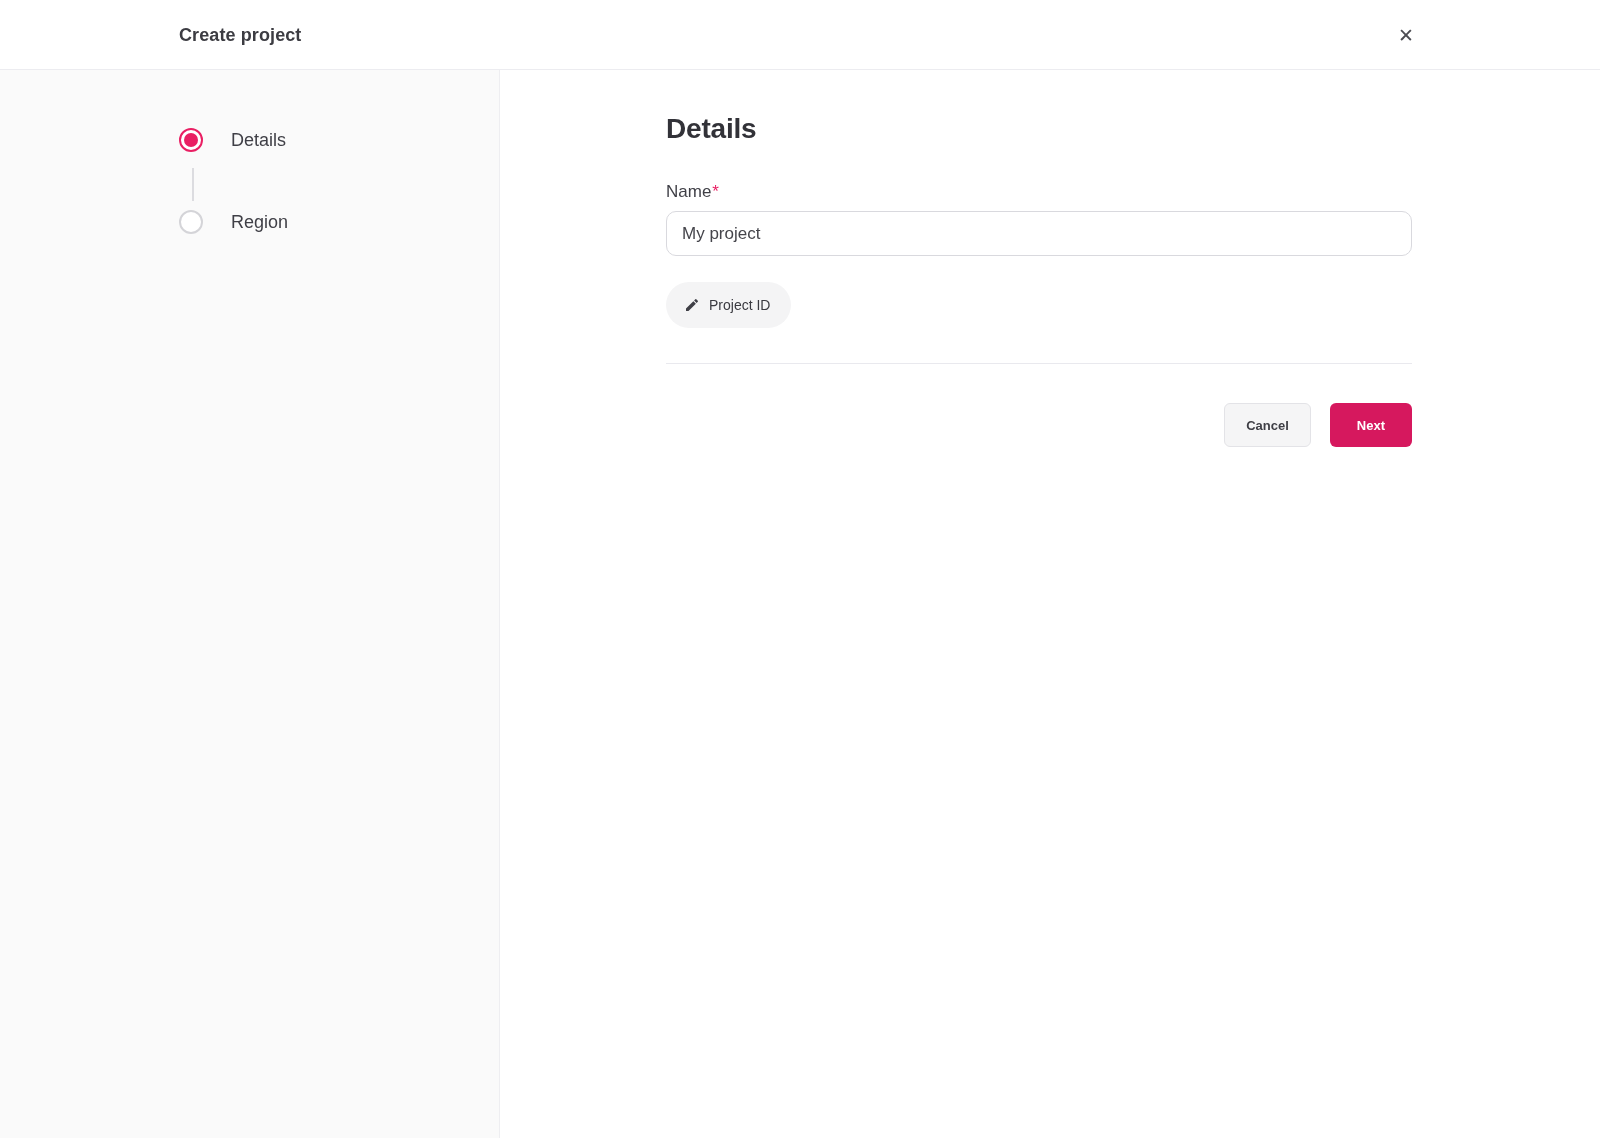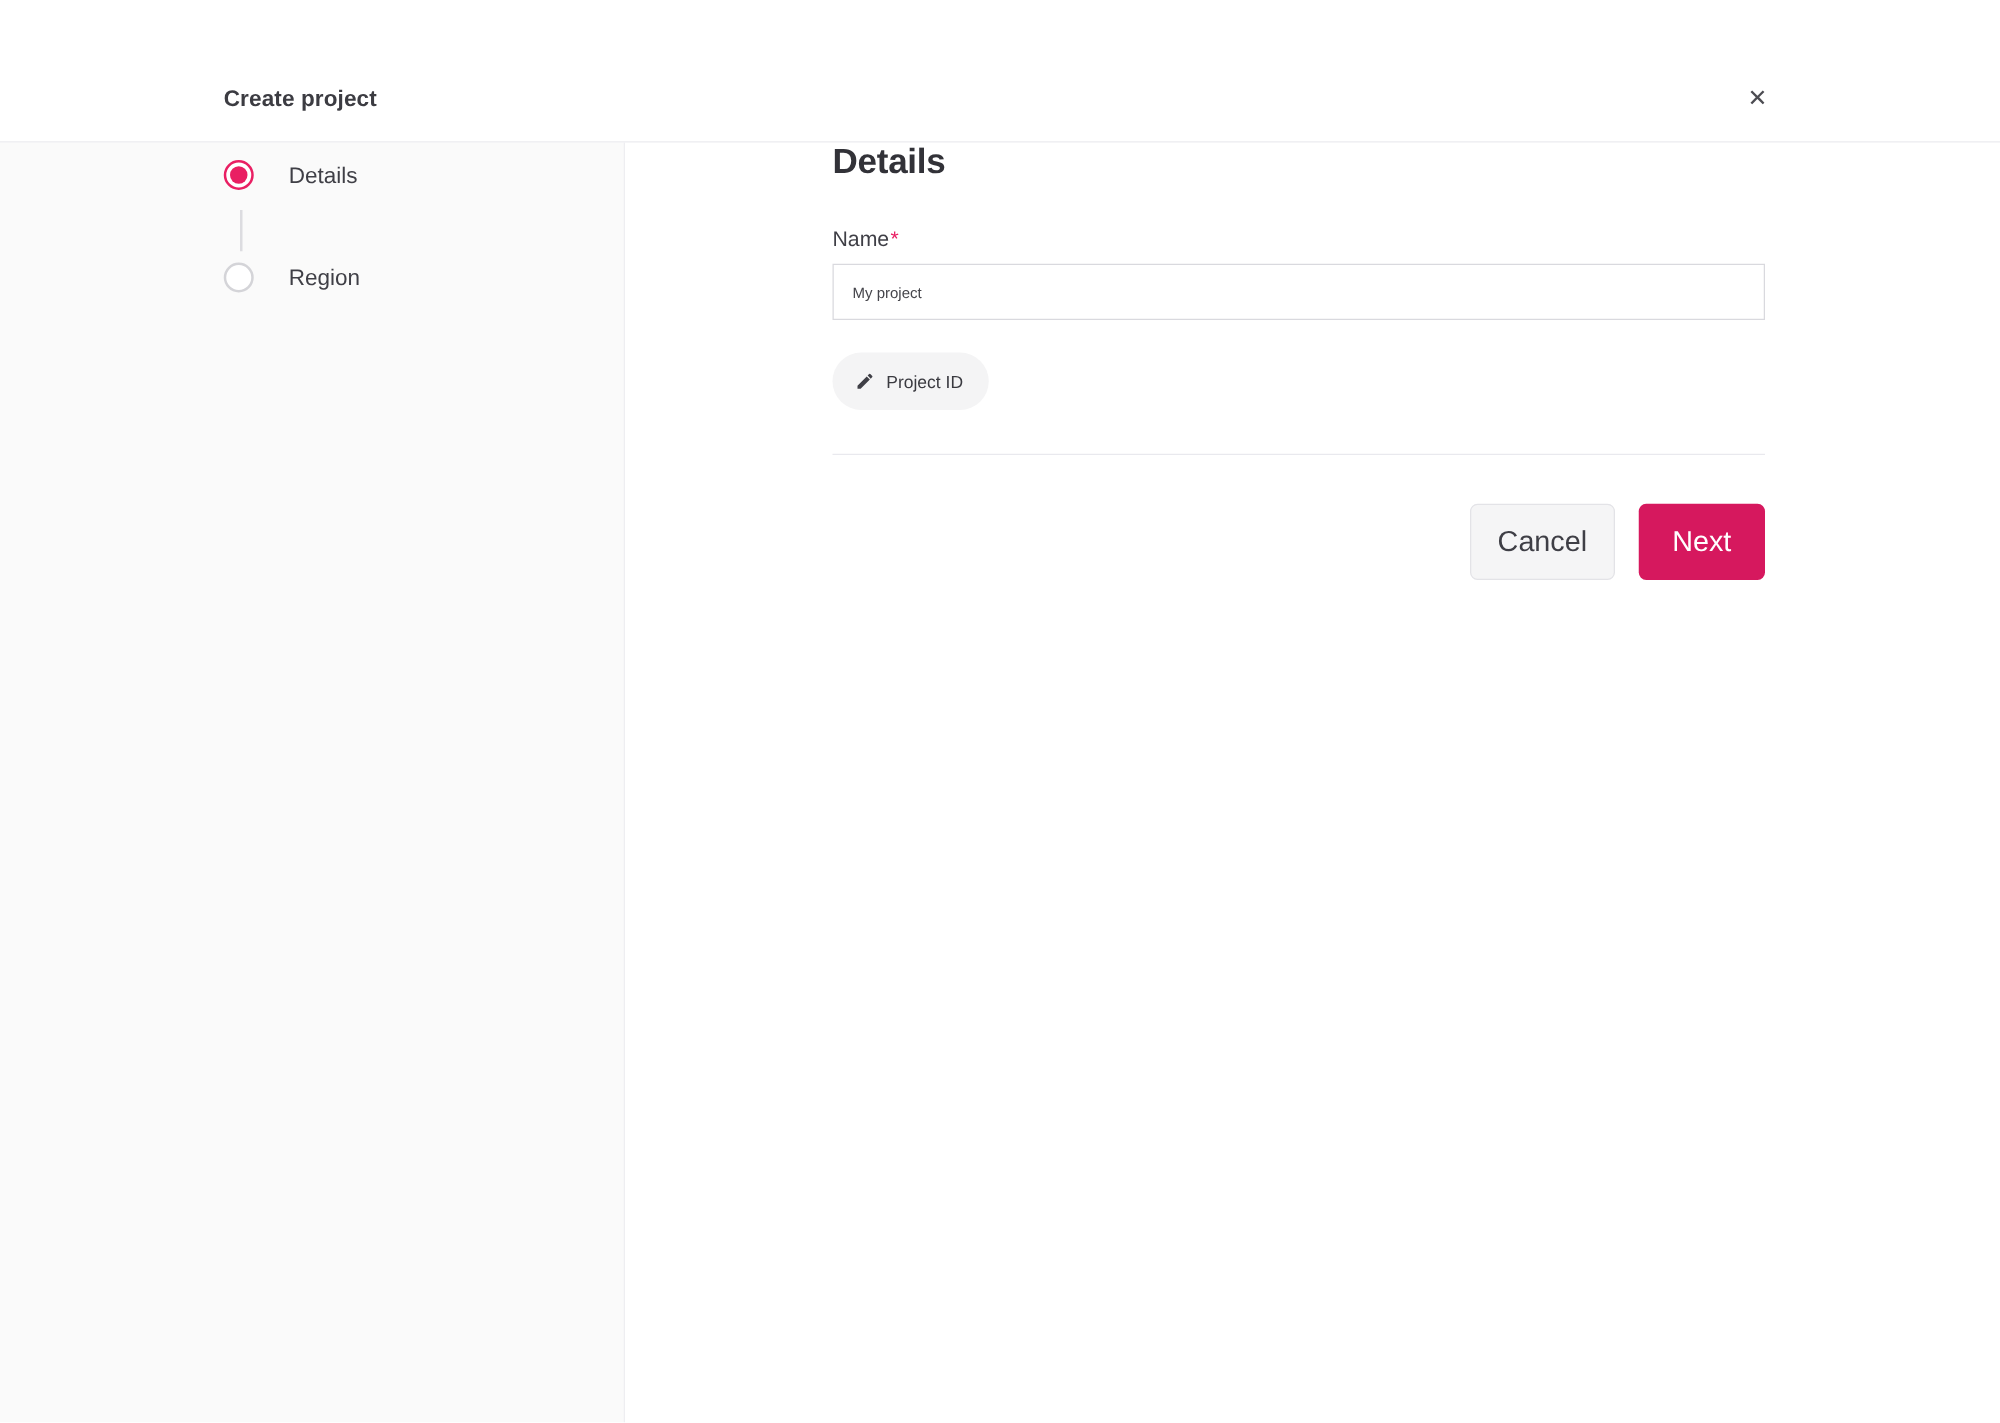--- a/index.html
+++ b/index.html
@@ -13,21 +13,21 @@
   html,body{margin:0;padding:0;}
   body{
     width:1600px;height:1138px;position:relative;background:#ffffff;
     font-family:"Liberation Sans","DejaVu Sans",sans-serif;
     color:var(--text-primary);overflow:hidden;
   }
 
   
   .modal-header{
     position:absolute;top:0;left:0;width:1600px;height:70px;
-    background:#ffffff;border-bottom:1px solid #ececf0;z-index:2;margin-top:44px;
+    background:#ffffff;border-bottom:1px solid #ececf0;z-index:2;
   }
   .modal-title{
     position:absolute;left:179px;top:0;line-height:70px;margin:0;
     font-size:18px;font-weight:700;color:#3c3c42;letter-spacing:.1px;
   }
   .close-btn{
     position:absolute;right:175px;top:16px;width:38px;height:38px;
     background:transparent;border:none;cursor:pointer;border-radius:6px;
     display:flex;align-items:center;justify-content:center;padding:0;
   }
@@ -60,42 +60,42 @@
   .section-heading{
     position:absolute;left:0;top:43px;margin:0;
     font-size:28px;font-weight:600;color:#323238;letter-spacing:-.2px;
   }
   .name-label{
     position:absolute;left:0;top:112px;font-size:17px;color:var(--text-primary);
   }
   .req{color:var(--accent-step);margin-left:1px;}
   .name-input{
     position:absolute;left:0;top:141px;width:746px;height:45px;
-    border:1px solid #d9d9de;border-radius:0;background:#ffffff;
-    padding:0 15px;font-size:12px;color:#45454b;outline:none;
+    border:1px solid #d9d9de;border-radius:10px;background:#ffffff;
+    padding:0 15px;font-size:17px;color:#45454b;outline:none;
     font-family:"Liberation Sans","DejaVu Sans",sans-serif;
   }
   .pill-btn{
     position:absolute;left:0;top:212px;height:46px;border-radius:23px;
     background:#f4f4f5;border:none;cursor:pointer;
     display:flex;align-items:center;gap:9px;padding:0 21px 0 18px;
     font-size:14px;color:#3a3a40;
     font-family:"Liberation Sans","DejaVu Sans",sans-serif;
   }
   .pill-btn svg{width:16px;height:16px;fill:#3f3f46;flex:0 0 auto;}
   .form-divider{
     position:absolute;left:0;top:293px;width:746px;height:1px;
     background:var(--divider);border:none;margin:0;
   }
   .actions{
     position:absolute;left:0;top:333px;width:746px;
     display:flex;justify-content:flex-end;gap:19px;
   }
   .btn{
-    height:61px;border-radius:6px;font-size:23px;font-weight:400;cursor:pointer;
+    height:44px;border-radius:6px;font-size:13px;font-weight:700;cursor:pointer;
     font-family:"Liberation Sans","DejaVu Sans",sans-serif;
     display:flex;align-items:center;justify-content:center;
   }
   .btn-cancel{
     background:#f5f5f6;border:1px solid #e3e3e7;color:var(--text-primary);padding:0 21px;
   }
   .btn-next{
     background:var(--accent-button);border:none;color:#ffffff;padding:0 27px;
   }
 </style>

